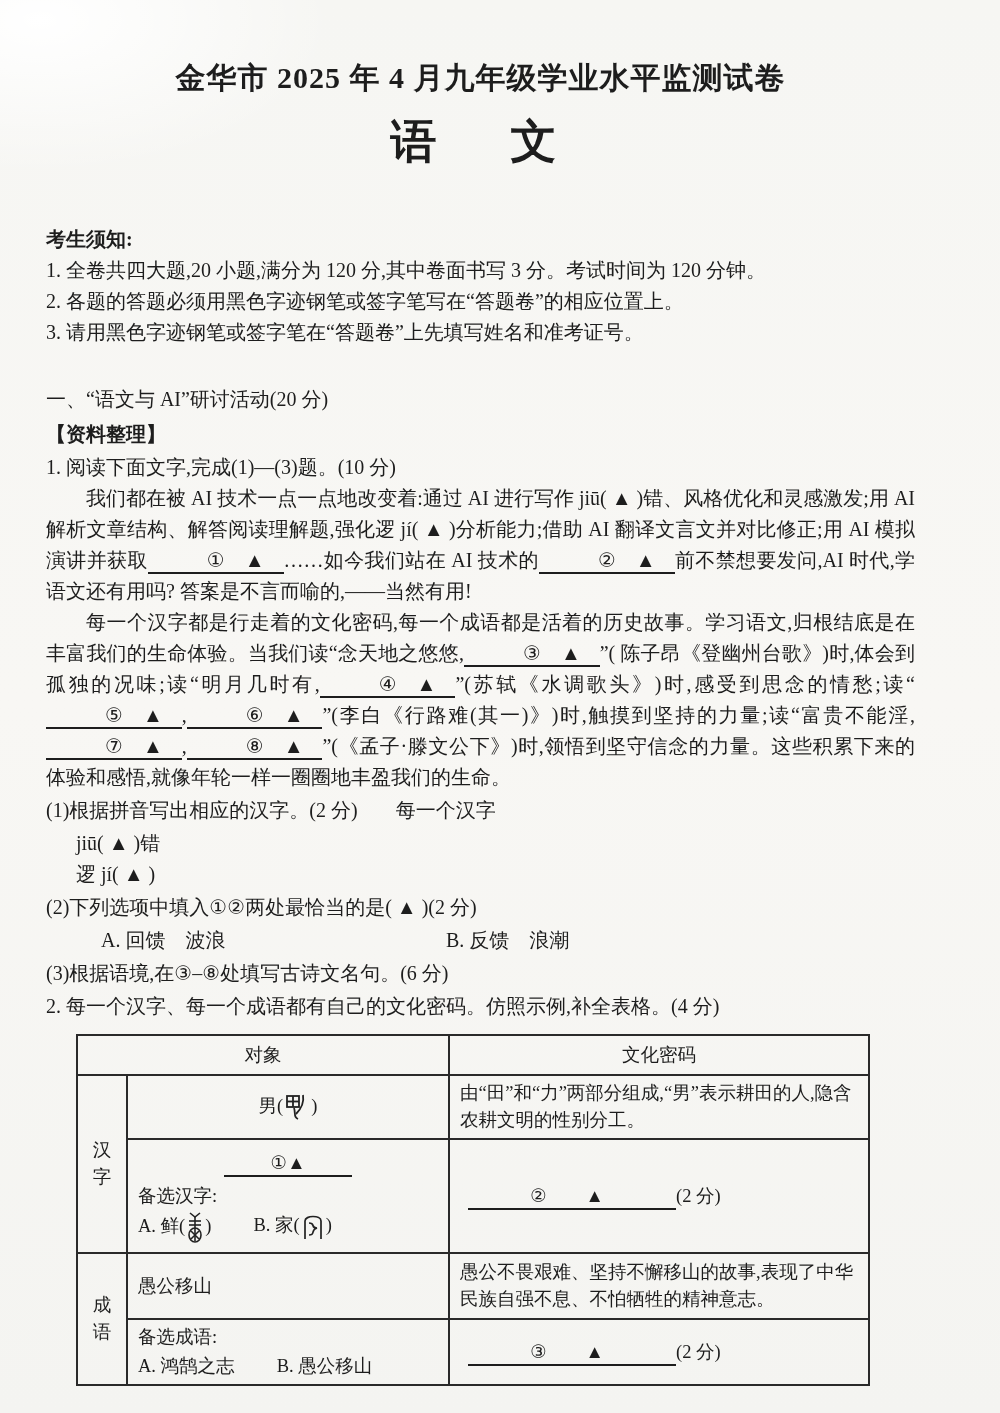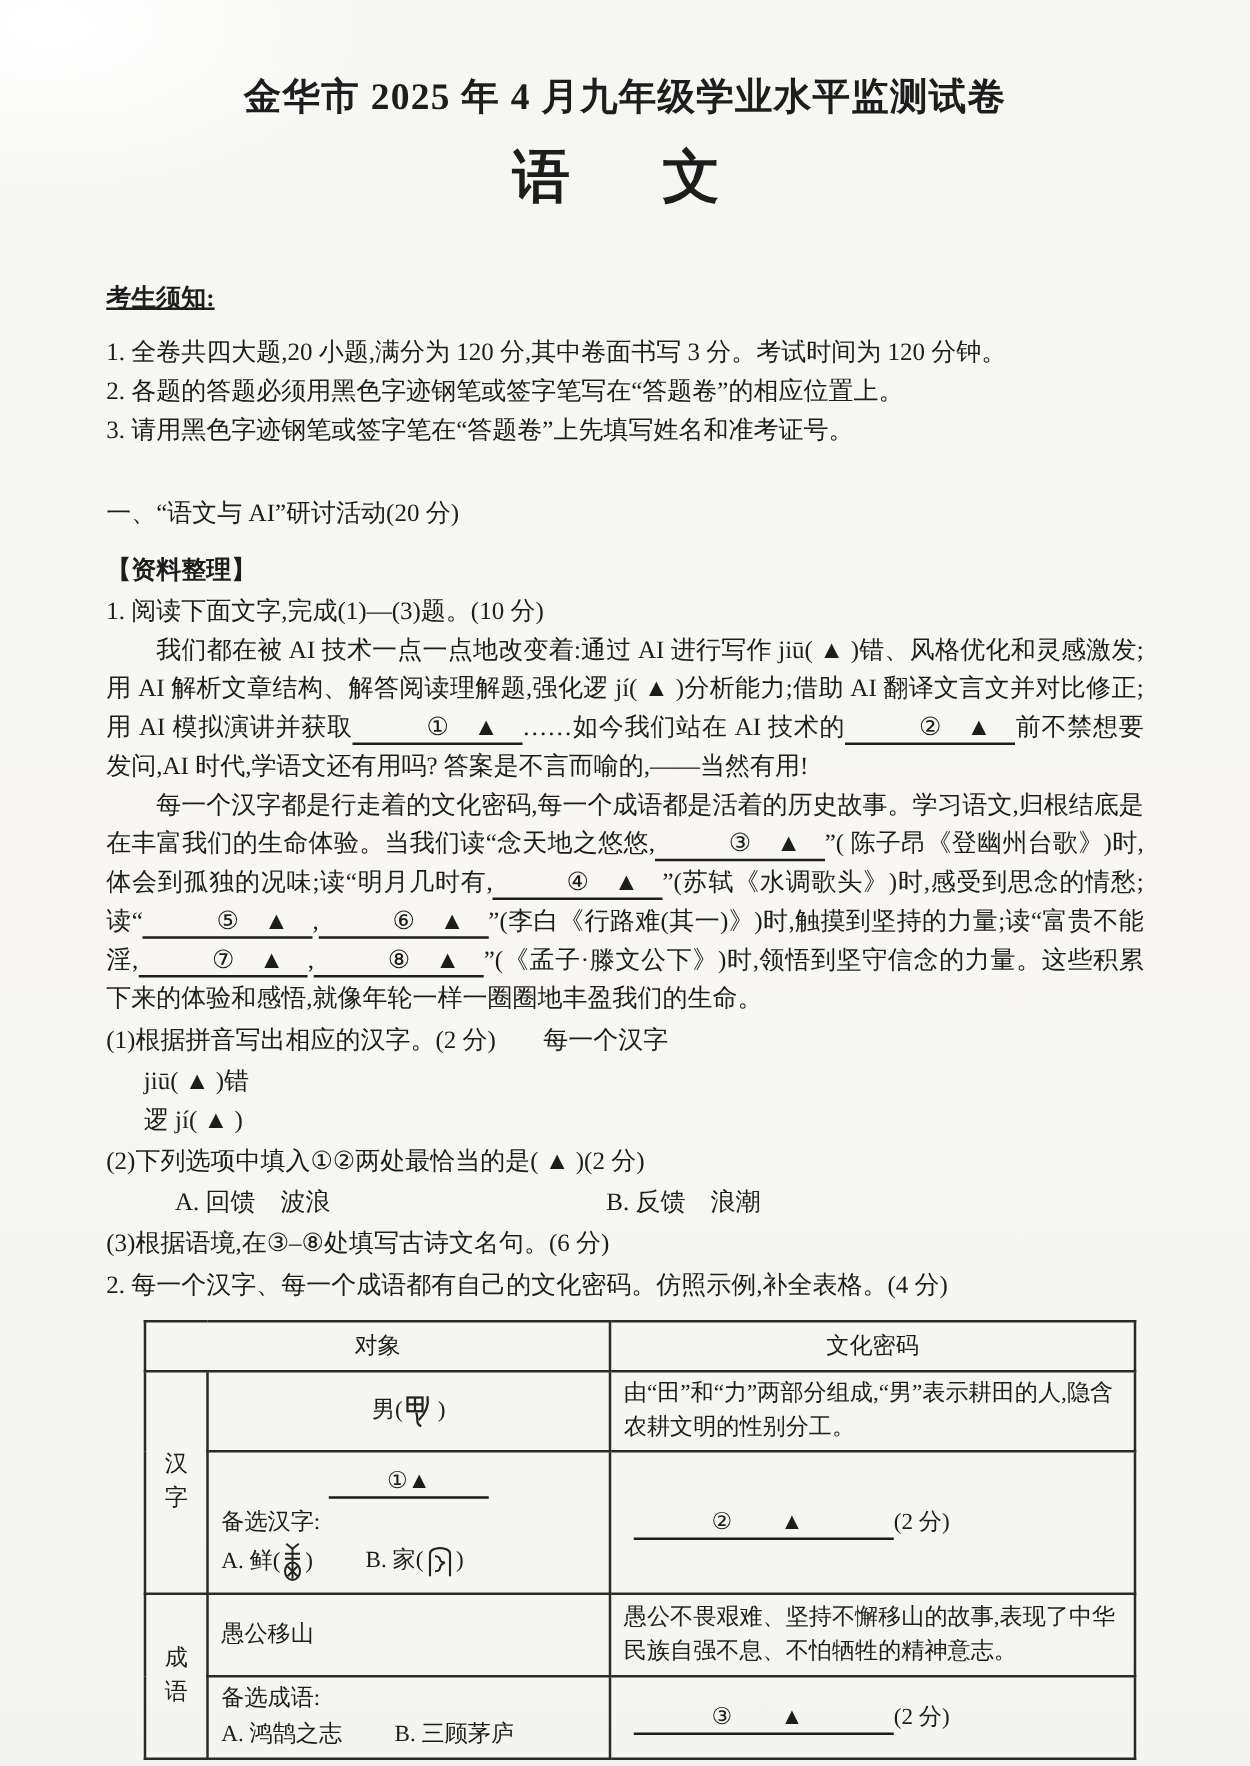--- a/index.html
+++ b/index.html
@@ -4,41 +4,41 @@
 <style>
   html,body{margin:0;padding:0;background:#e8e8e6;}
   .page{
     position:relative;
     width:1000px;height:1413px;
     margin:0 auto;
     background:
       radial-gradient(ellipse 420px 220px at 40px 20px, #ffffff 0%, rgba(255,255,255,0) 70%),
       linear-gradient(180deg,#f6f6f3 0%,#f8f7f4 50%,#f4f4f1 100%);
     box-sizing:border-box;
-    padding:58px 85px 0 85px;
+    padding:58px 85px 0 46px;
     color:#1d1d1d;
     font-family:"Liberation Serif","DejaVu Sans",serif;
     font-size:20px;
     line-height:31px;
     overflow:hidden;
   }
   .center{text-align:center;}
   h1.paper-title{
     font-size:30px;line-height:40px;font-weight:700;
     text-align:center;margin:0 0 6px 0;letter-spacing:1px;
   }
   h2.paper-subject{
     font-size:46px;line-height:60px;font-weight:700;
     text-align:center;margin:14px 0 0 0;letter-spacing:14px;
   }
   .notice{margin-top:52px;}
-  .notice-heading{font-weight:700;margin-bottom:12px;text-decoration:underline;}
+  .notice-heading{font-weight:700;margin-bottom:0;}
   .notice-item{padding-left:0;}
   .sec-heading{font-weight:400;margin-top:36px;}
-  .sec-tag{font-weight:700;margin-top:14px;}
+  .sec-tag{font-weight:700;margin-top:4px;}
   .q-intro{margin-top:2px;}
   p.para{margin:0;text-indent:2em;text-align:justify;}
   .blank{
     display:inline-block;
     border-bottom:2px solid #1d1d1d;
     padding:0 9px;
     line-height:24px;
     text-align:center;
   }
   .qline{margin-top:2px;}
@@ -164,21 +164,21 @@
     <tr style="height:66px">
       <td rowspan="2" class="label-cell">成语</td>
       <td>愚公移山</td>
       <td>愚公不畏艰难、坚持不懈移山的故事,表现了中华民族自强不息、不怕牺牲的精神意志。</td>
     </tr>
     <tr style="height:62px">
       <td>
         <div>备选成语:</div>
         <div class="options">
           <span>A. 鸿鹄之志</span>
-          <span>B. 三顾茅庐</span>
+          <span>B. 愚公移山</span>
         </div>
       </td>
       <td>
         <div class="answer-line"><span class="blank blank-ans">③　▲</span><span>(2 分)</span></div>
       </td>
     </tr>
   </tbody>
     </table>
 
 </div>

